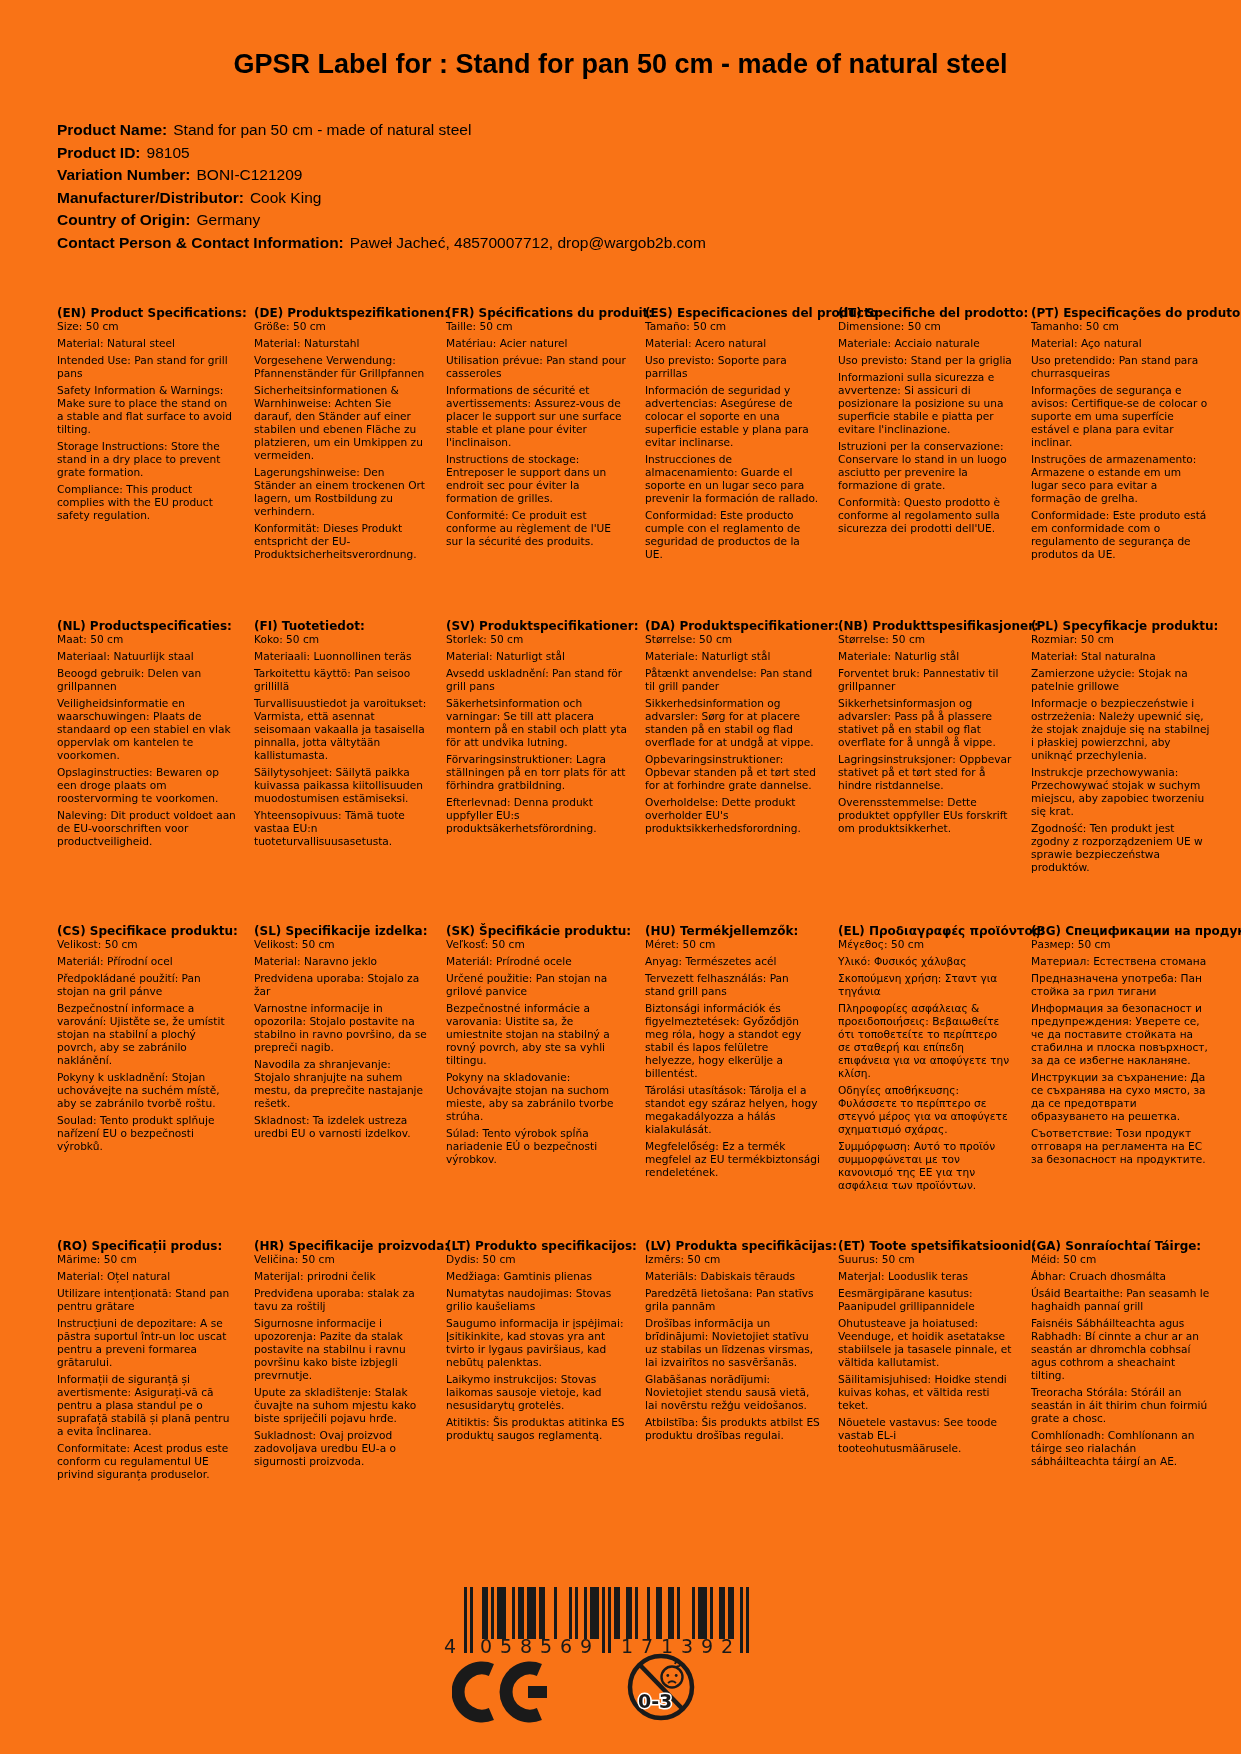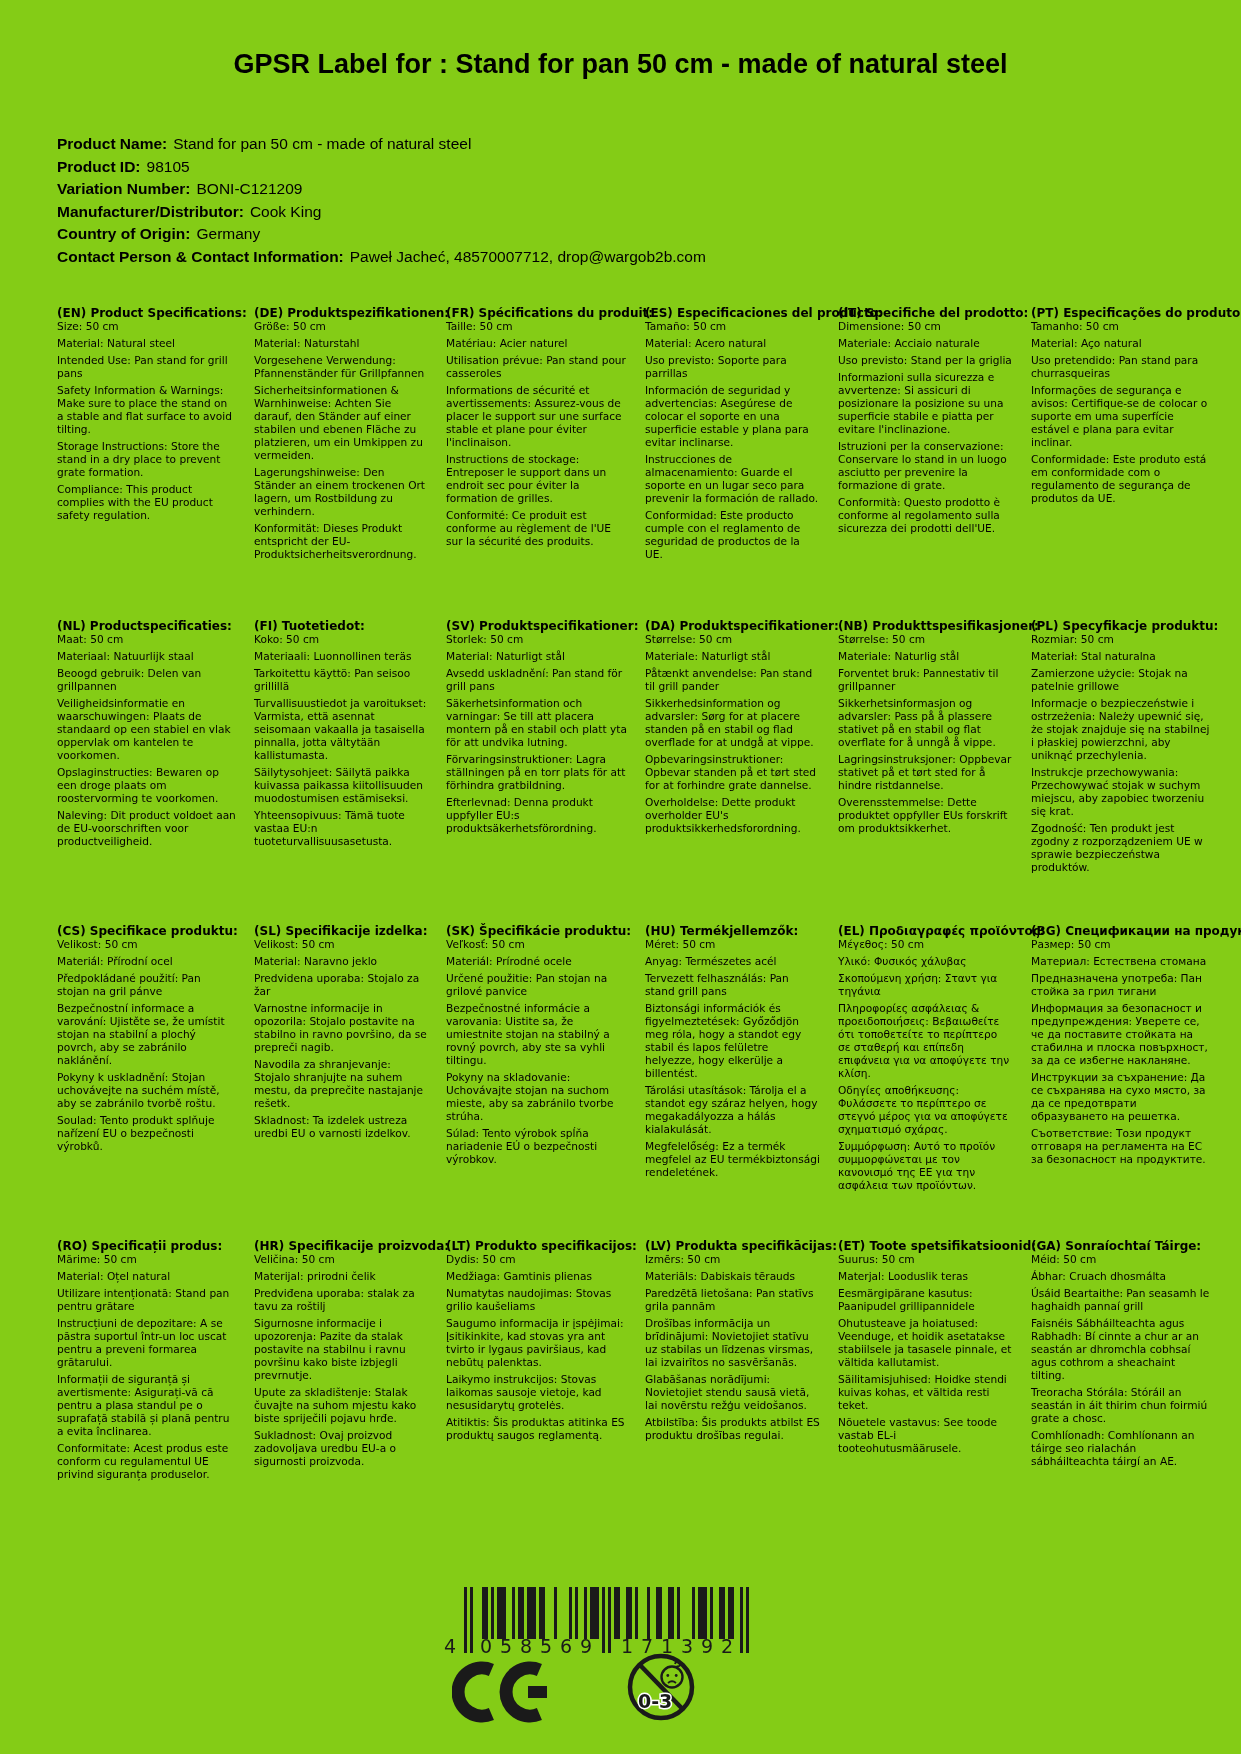--- a/index.html
+++ b/index.html
@@ -1,20 +1,20 @@
 <!DOCTYPE html>
 <html><head>
 <meta charset="utf-8">
 <style>
   html,body{margin:0;padding:0;background:#ffffff;}
-  .page{position:relative;width:1241px;height:1754px;background:#84cc16;color:#000;
+  .page{position:relative;width:1241px;height:1754px;background:#f97316;color:#000;
         font-family:"DejaVu Sans",sans-serif;overflow:hidden;}
   .title{position:absolute;top:50px;left:0;width:100%;text-align:center;margin:0;
          font-family:"Liberation Sans",sans-serif;font-weight:bold;font-size:27px;line-height:1.1;}
-  .product-info{position:absolute;left:57px;top:133px;
+  .product-info{position:absolute;left:57px;top:119px;
                 font-family:"Liberation Sans",sans-serif;font-size:15.5px;line-height:22.5px;}
   .field .f-label{font-weight:bold;}
   .field .f-value{margin-left:6px;}
   .grid{position:absolute;left:57px;top:307px;display:grid;
         grid-template-columns:197px 192px 199px 193px 193px 197px;
         grid-template-rows:313px 305px 315px auto;}
   .block{padding-right:18px;}
   .b-header{font-weight:bold;font-size:12px;line-height:13.2px;white-space:nowrap;}
   .block p{margin:4px 0 0;font-size:10.6px;line-height:13px;overflow-wrap:anywhere;}
   .block p.first{margin-top:0;}
@@ -94,20 +94,21 @@
         <p>Istruzioni per la conservazione: Conservare lo stand in un luogo asciutto per prevenire la formazione di grate.</p>
         <p>Conformità: Questo prodotto è conforme al regolamento sulla sicurezza dei prodotti dell'UE.</p>
       </div>
 
   <div class="block">
     <div class="b-header">(PT) Especificações do produto:</div>
   <p class="first">Tamanho: 50 cm</p>
         <p>Material: Aço natural</p>
         <p>Uso pretendido: Pan stand para churrasqueiras</p>
         <p>Informações de segurança e avisos: Certifique-se de colocar o suporte em uma superfície estável e plana para evitar inclinar.</p>
+        <p>Instruções de armazenamento: Armazene o estande em um lugar seco para evitar a formação de grelha.</p>
         <p>Conformidade: Este produto está em conformidade com o regulamento de segurança de produtos da UE.</p>
       </div>
 
   <div class="block">
     <div class="b-header">(NL) Productspecificaties:</div>
   <p class="first">Maat: 50 cm</p>
         <p>Materiaal: Natuurlijk staal</p>
         <p>Beoogd gebruik: Delen van grillpannen</p>
         <p>Veiligheidsinformatie en waarschuwingen: Plaats de standaard op een stabiel en vlak oppervlak om kantelen te voorkomen.</p>
         <p>Opslaginstructies: Bewaren op een droge plaats om roostervorming te voorkomen.</p>

